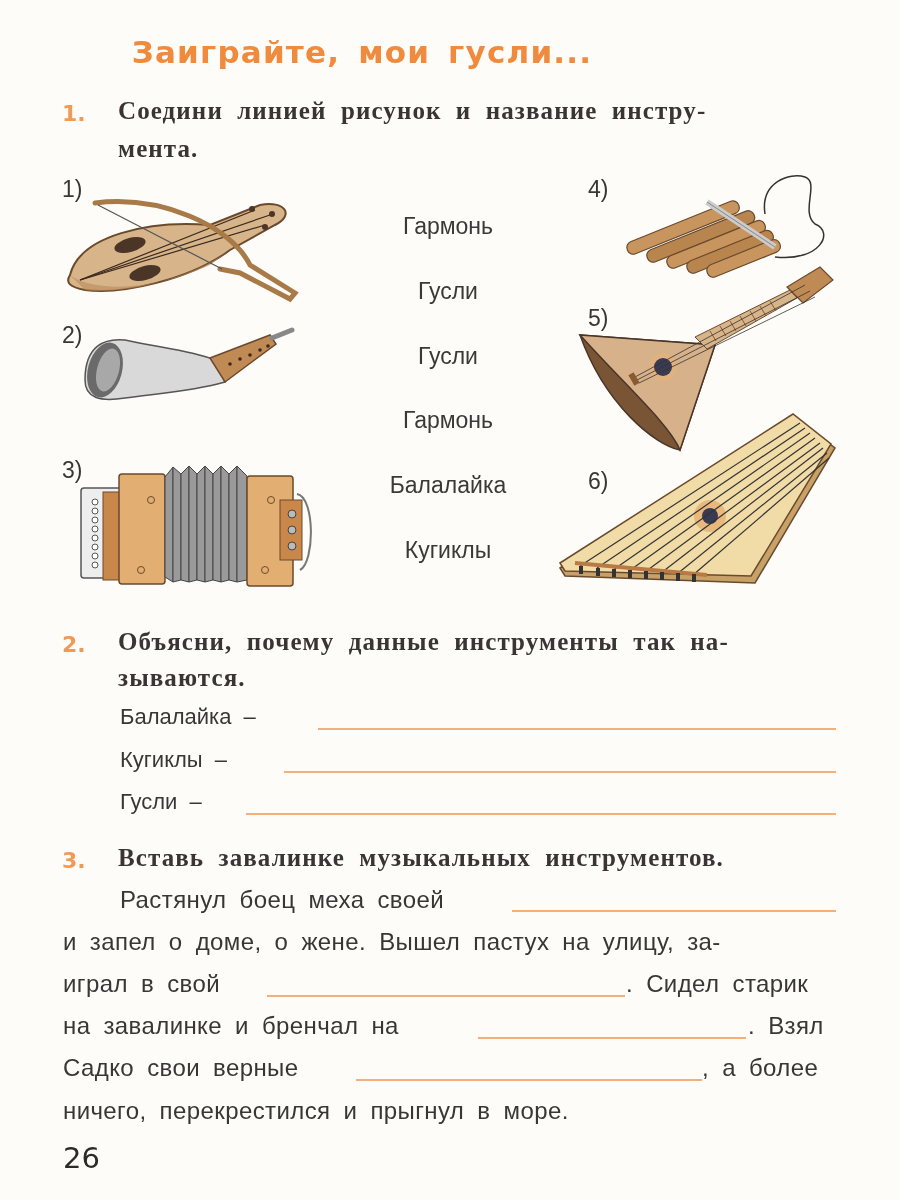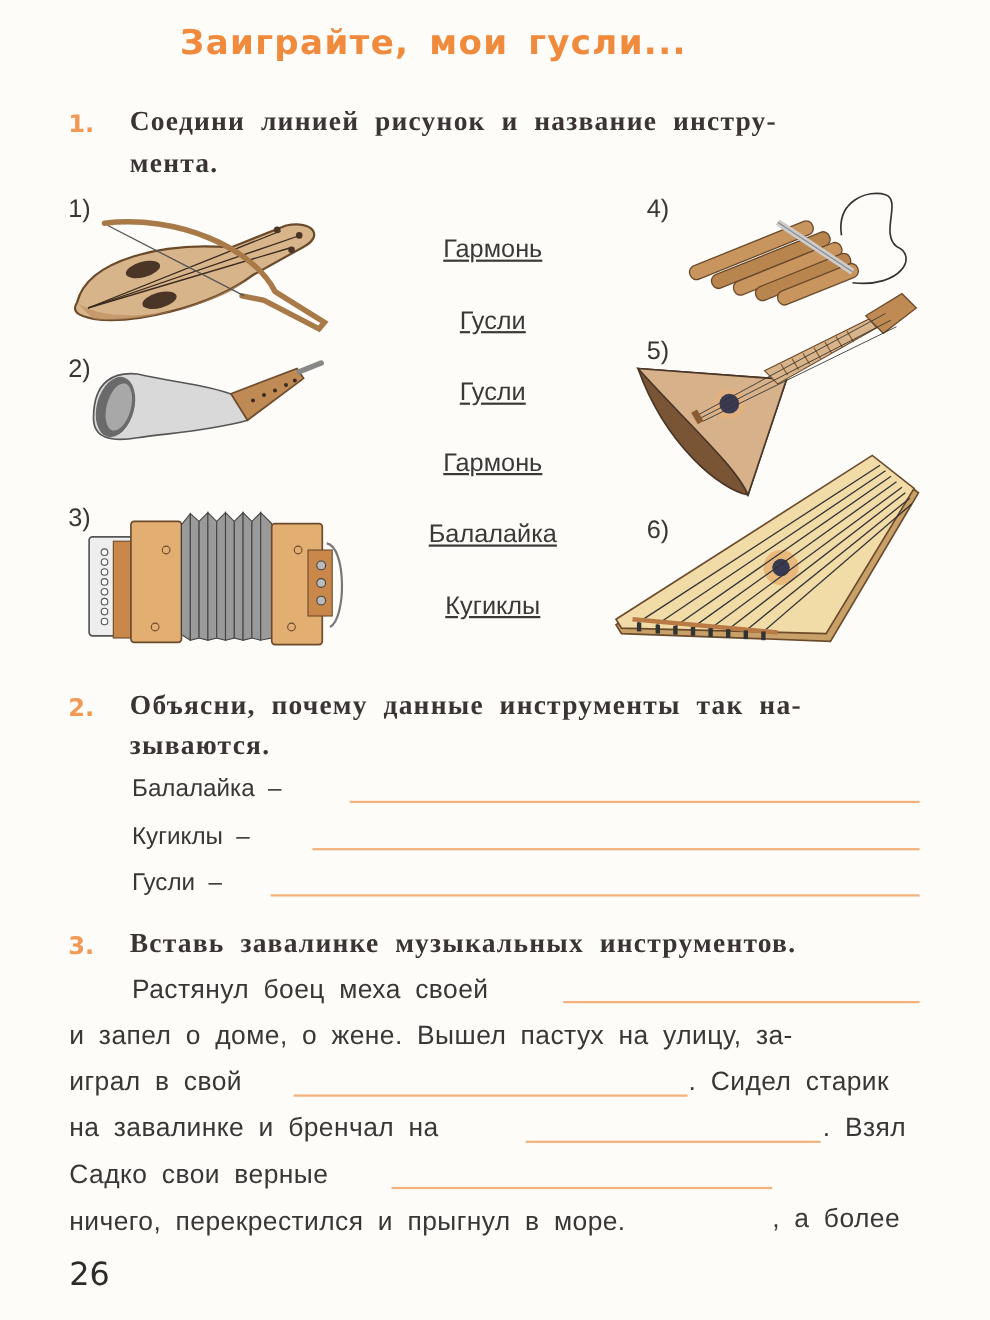--- a/index.html
+++ b/index.html
@@ -4,36 +4,35 @@
 <style>
   html, body { margin: 0; padding: 0; }
   body {
     width: 900px; height: 1200px; position: relative; overflow: hidden;
     background: #fdfcf8;
     color: #3a3535;
     font-family: "Liberation Sans", "DejaVu Sans", sans-serif;
   }
   .abs { position: absolute; }
   .title {
-    left: 0; width: 724px; top: 21px; text-align: center;
+    left: 0; width: 724px; top: 34px; text-align: center;
     font-family: "DejaVu Sans", "Liberation Sans", sans-serif;
     font-weight: bold; font-size: 31px; color: #f08a3c; letter-spacing: 1.2px;
     word-spacing: 6px;
-    margin-left: 32px;
   }
   .task-num {
     font-family: "DejaVu Sans", sans-serif; font-weight: bold; font-size: 22px; color: #f29a55;
   }
   .task-text {
     font-family: "Liberation Serif", "DejaVu Serif", serif;
     font-size: 25px; letter-spacing: 1.1px; word-spacing: 7px; color: #3b3434;
     font-weight: bold;
   }
   .lbl { font-family: "Liberation Sans", sans-serif; font-size: 22px; color: #3b3636; }
-  .name { font-family: "Liberation Sans", sans-serif; font-size: 23px; color: #3d3838; text-align: center; width: 200px; left: 348px; text-decoration: underline; }
+  .name { font-family: "Liberation Sans", sans-serif; font-size: 23px; color: #3d3838; text-align: center; width: 200px; left: 348px; }
   .num-label { font-family: "Liberation Sans", sans-serif; font-size: 23px; color: #3b3636; }
   .line { height: 0; border-bottom: 2px solid #f3b07a; }
   .body-text {
     font-family: "Liberation Sans", sans-serif; font-size: 24px; color: #3b3636;
     word-spacing: 6px; letter-spacing: 0.4px; white-space: nowrap;
   }
   .pagenum { font-family: "DejaVu Sans", sans-serif; font-weight: normal; font-size: 29px; color: #2e2a2a; }
   svg { position: absolute; overflow: visible; }
 </style>
 </head>
@@ -212,17 +211,17 @@
 <div class="abs body-text" style="left:63px; top:970px;">играл в свой</div>
 <div class="abs line" style="left:267px; top:995px; width:358px;"></div>
 <div class="abs body-text" style="left:626px; top:970px;">. Сидел старик</div>
 
 <div class="abs body-text" style="left:63px; top:1012px;">на завалинке и бренчал на</div>
 <div class="abs line" style="left:478px; top:1037px; width:268px;"></div>
 <div class="abs body-text" style="left:748px; top:1012px;">. Взял</div>
 
 <div class="abs body-text" style="left:63px; top:1054px;">Садко свои верные</div>
 <div class="abs line" style="left:356px; top:1079px; width:346px;"></div>
-<div class="abs body-text" style="left:702px; top:1054px;margin-top:40px;">, а более</div>
+<div class="abs body-text" style="left:702px; top:1054px;">, а более</div>
 
 <div class="abs body-text" style="left:63px; top:1097px;">ничего, перекрестился и прыгнул в море.</div>
 
 <div class="abs pagenum" style="left:63px; top:1141px;">26</div>
 
 </body></html>

